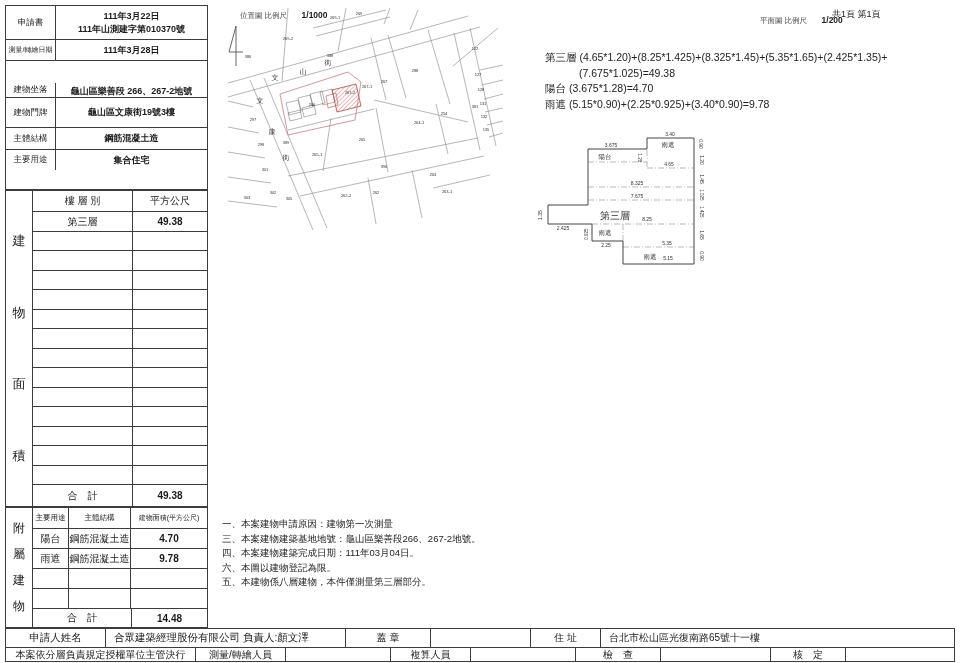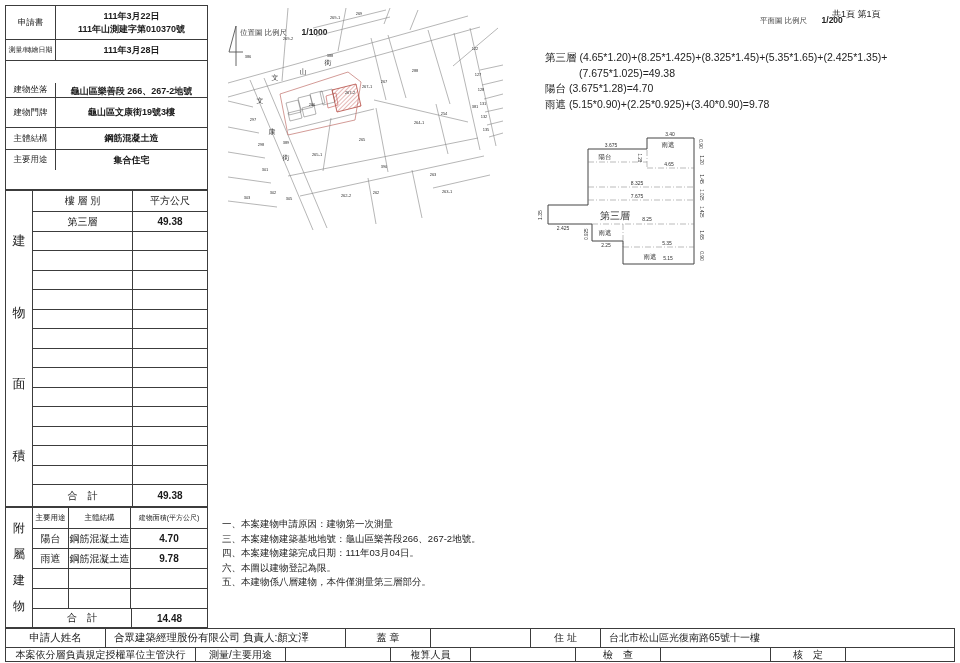--- a/index.html
+++ b/index.html
@@ -38,21 +38,21 @@
   .formula{font-size:10.5px;line-height:15.5px;color:#222;white-space:nowrap;}
   .formula .ind{padding-left:34px;}
   .notes{font-size:9.5px;line-height:14.6px;color:#222;white-space:nowrap;}
   svg text{font-family:"Liberation Sans","DejaVu Sans",sans-serif;fill:#333;}
 </style>
 </head>
 <body>
 
 <div id="page">
 
-  <div class="abs" style="left:240px;top:21px;">
+  <div class="abs" style="left:240px;top:4px;">
     <span class="hdrsmall">位置圖 比例尺</span>
     <span class="hdrval" style="margin-left:10px;">1/1000</span>
   </div>
   <div class="abs" style="left:760px;top:9px;">
     <span class="hdrsmall">平面圖 比例尺</span>
     <span class="hdrval" style="margin-left:10px;">1/200</span>
   </div>
   <div class="abs pages" style="left:832px;top:8px;">共1頁 第1頁</div>
 
   <div class="abs tbl" style="left:5px;top:5px;width:203px;height:185px;display:flex;flex-direction:column;">
@@ -387,21 +387,21 @@
     <div class="bcell ctr" style="width:100px;font-size:10.5px;">申請人姓名</div>
     <div class="bcell pl" style="width:240px;font-size:10.5px;">合眾建築經理股份有限公司 負責人:顏文澤</div>
     <div class="bcell ctr" style="width:85px;">蓋 章</div>
     <div class="bcell" style="width:100px;"></div>
     <div class="bcell ctr" style="width:70px;">住 址</div>
     <div class="bcell pl" style="flex:1;">台北市松山區光復南路65號十一樓</div>
   </div>
 
   <div class="abs band" style="left:5px;top:648px;width:950px;height:14px;border-top:none;">
     <div class="bcell ctr" style="width:190px;">本案依分層負責規定授權單位主管決行</div>
-    <div class="bcell ctr" style="width:90px;">測量/主要用途</div>
+    <div class="bcell ctr" style="width:90px;">測量/轉繪人員</div>
     <div class="bcell" style="width:105px;"></div>
     <div class="bcell ctr" style="width:80px;">複算人員</div>
     <div class="bcell" style="width:105px;"></div>
     <div class="bcell ctr" style="width:85px;">檢　查</div>
     <div class="bcell" style="width:110px;"></div>
     <div class="bcell ctr" style="width:75px;">核　定</div>
     <div class="bcell" style="flex:1;"></div>
   </div>
 
 </div>

